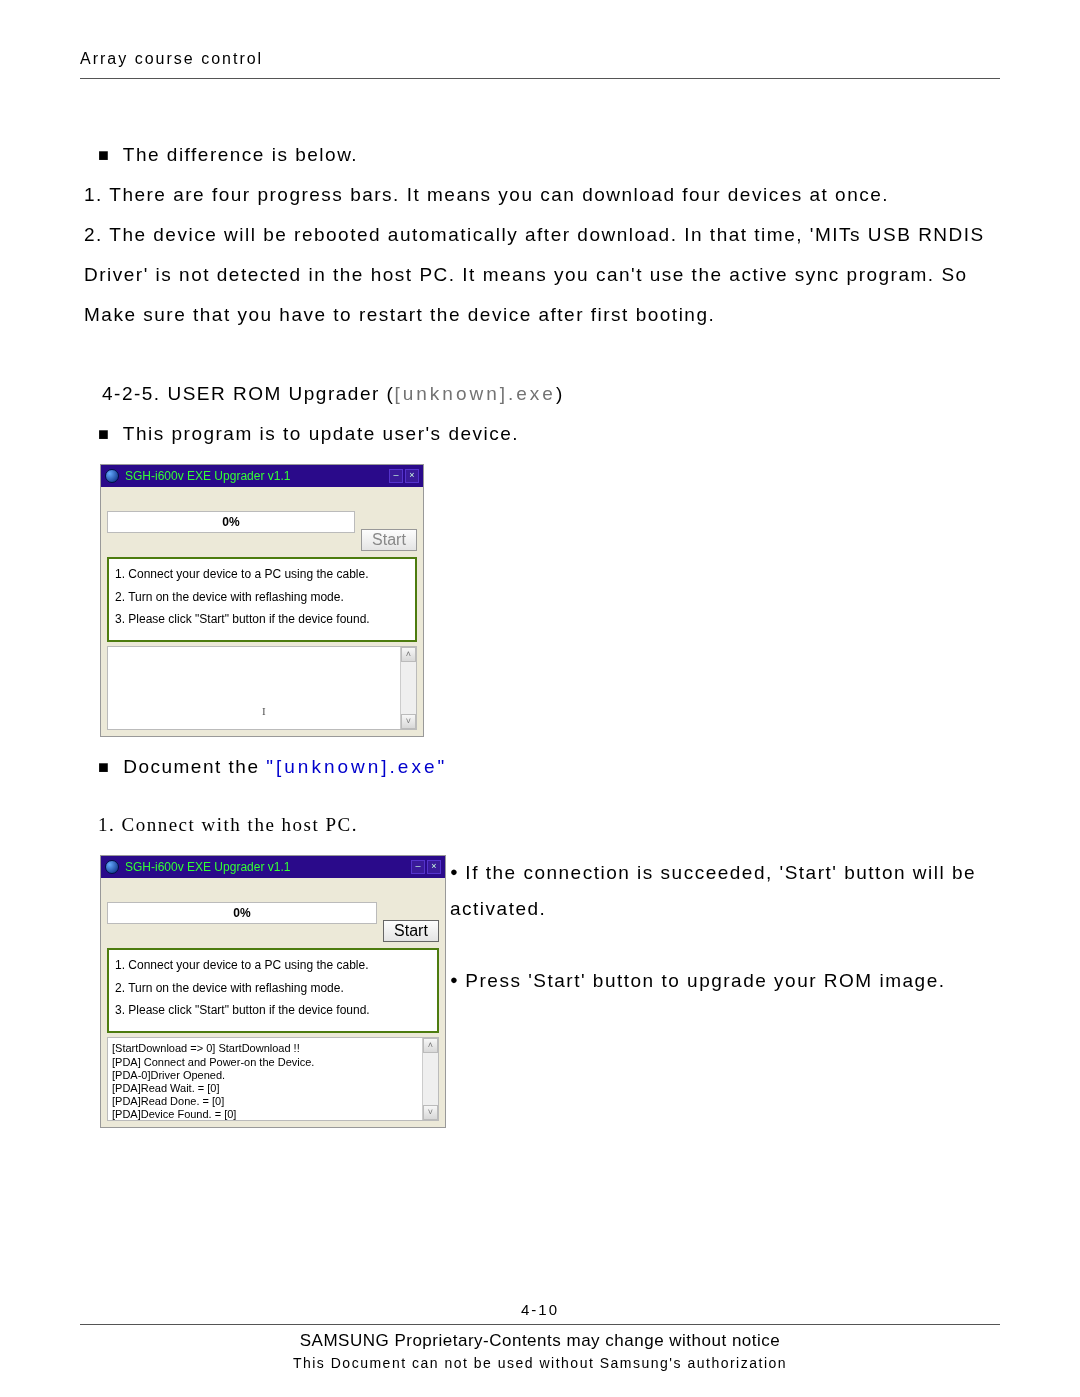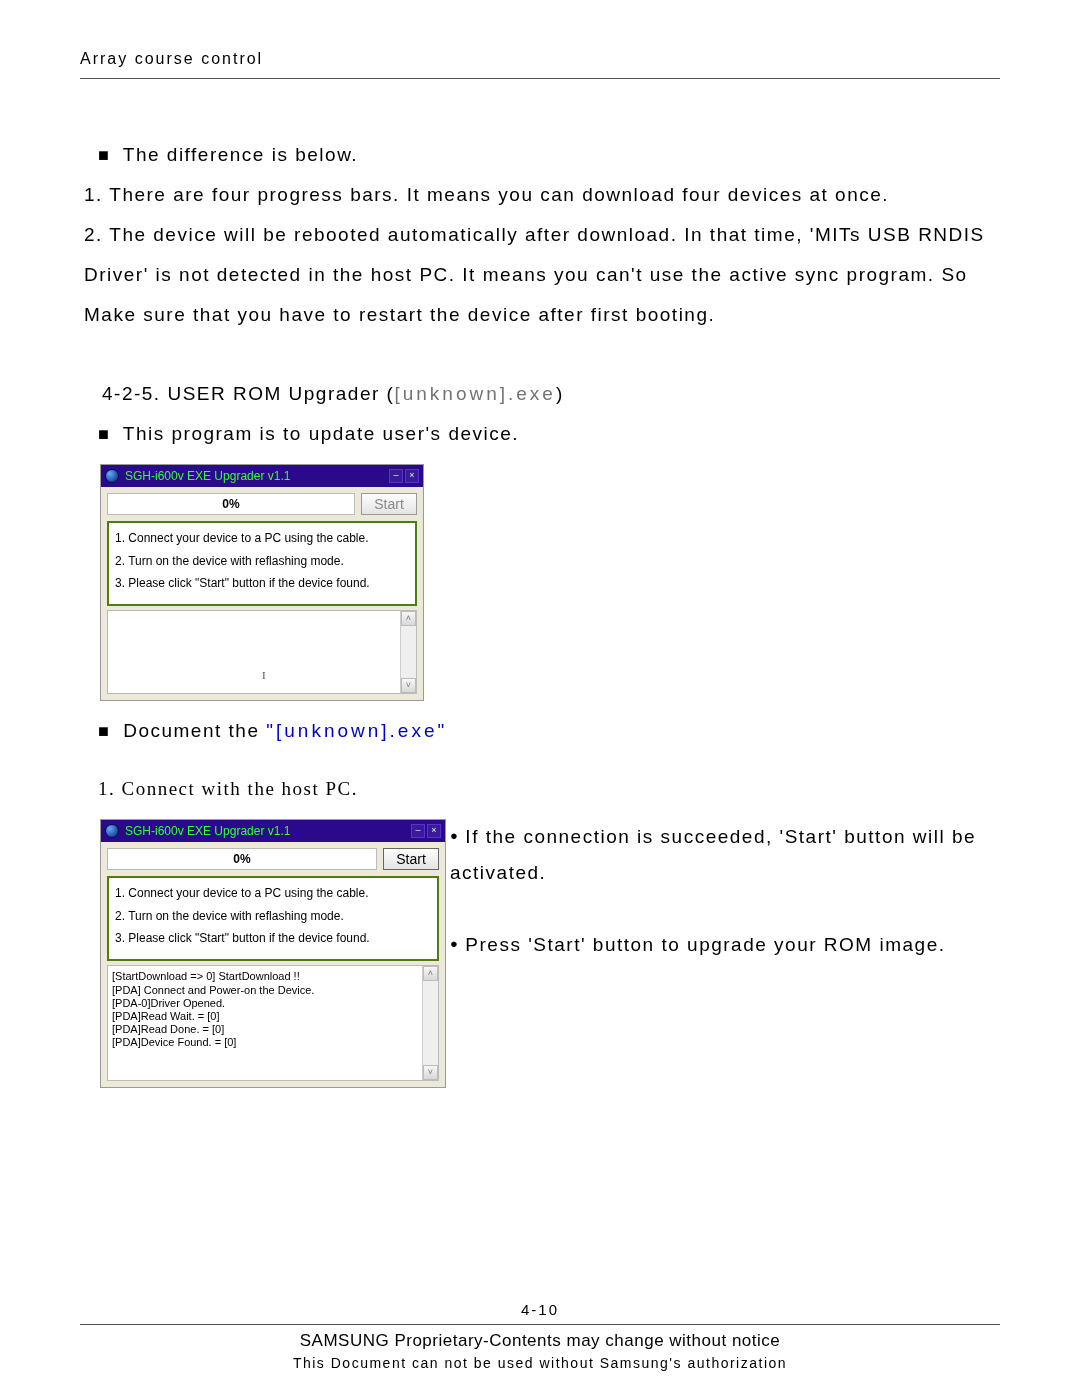--- a/index.html
+++ b/index.html
@@ -75,22 +75,23 @@
   .prog-row { display: flex; gap: 6px; align-items: center; margin-bottom: 6px; }
   .prog-bar {
     flex: 1; height: 22px; border: 1px solid #bbb; background: #fff;
     display: flex; align-items: center; justify-content: center;
     font-size: 12px; font-weight: bold;
   }
   .start-btn {
     width: 56px; height: 22px;
     border: 1px solid #999;
     background: linear-gradient(#fdfdfd,#e4e4e4);
-    font-size: 14px; text-align: center; line-height: 20px;
+    font-size: 16px; text-align: center; line-height: 20px;
     color: #888;
+    margin-top: 36px;
   }
   .start-btn.active { color: #000; border-color: #666; }
   .instr-box {
     border: 2px solid #4d7c0f; background: #fff;
     padding: 8px 6px 6px 6px; font-size: 12px; margin-bottom: 4px;
   }
   .instr-box div { margin-bottom: 8px; }
   .log-box {
     border: 1px solid #bbb; background: #fff;
     height: 84px; font-size: 11px; position: relative;
@@ -109,21 +110,21 @@
   }
   .scroll-track { position:absolute; top:15px; bottom:15px; left:0; right:0; }
   .scroll-up { position:absolute; top:0; left:0; right:0; }
   .scroll-dn { position:absolute; bottom:0; left:0; right:0; }
 
   .log-line { white-space: nowrap; }
 
   .win1-wrap { margin: 10px 0 10px 20px; width: 324px; }
   .win2-row { display: flex; align-items: flex-start; margin-top: 10px; margin-left: 20px; }
   .win2-wrap { width: 346px; }
-  .log-box.log2 { height: 116px; }
+  .log-box.log2 { height: 84px; }
   .side-text {
     flex: 1;
     padding-left: 4px;
     font-size: 19px; line-height: 1.9; letter-spacing: 1.5px;
   }
   .side-text .round-bullet { font-size: 13px; vertical-align: 3px; margin-right: 6px; }
 
   .gap-big { height: 36px; }
 
   .footer {

